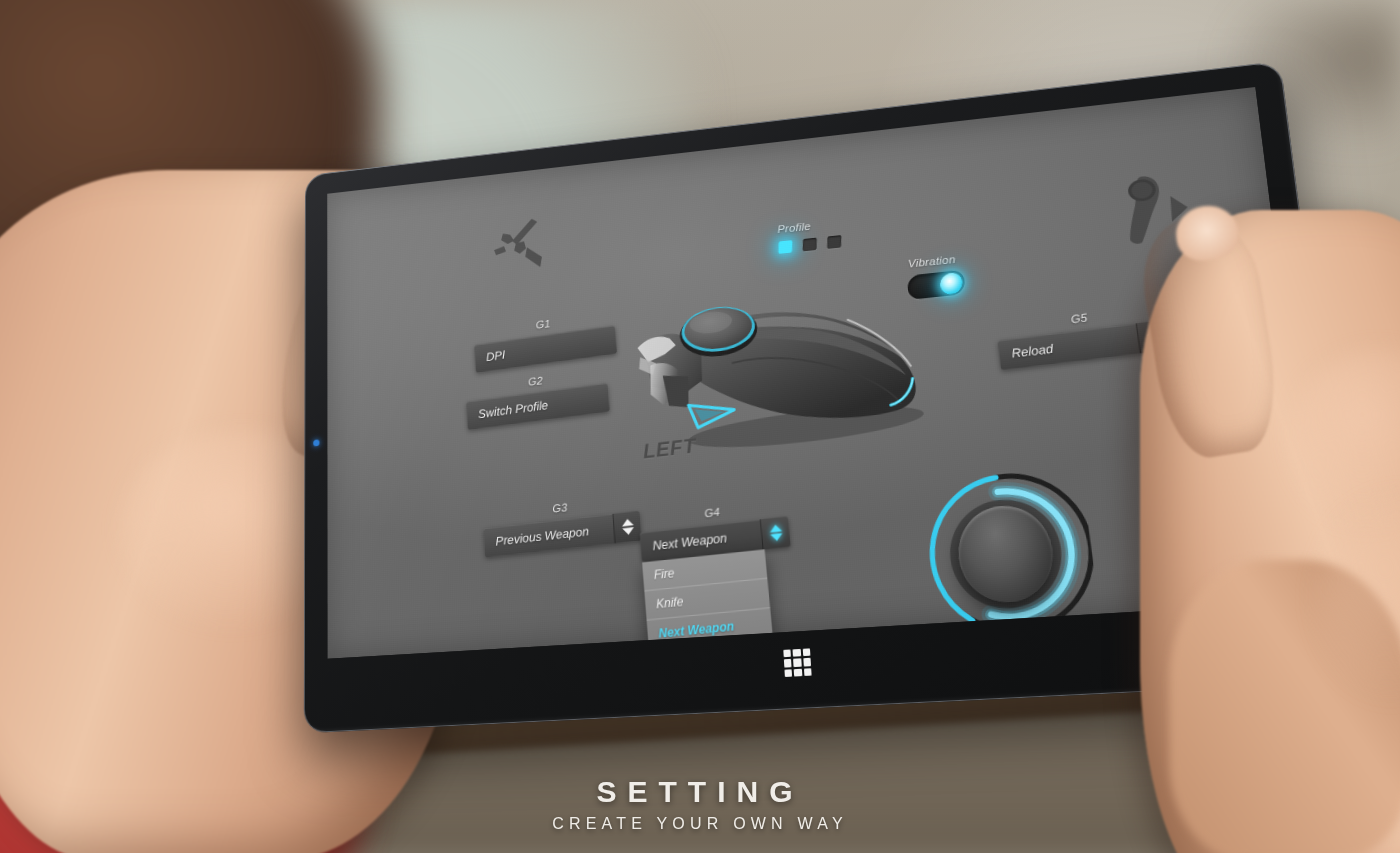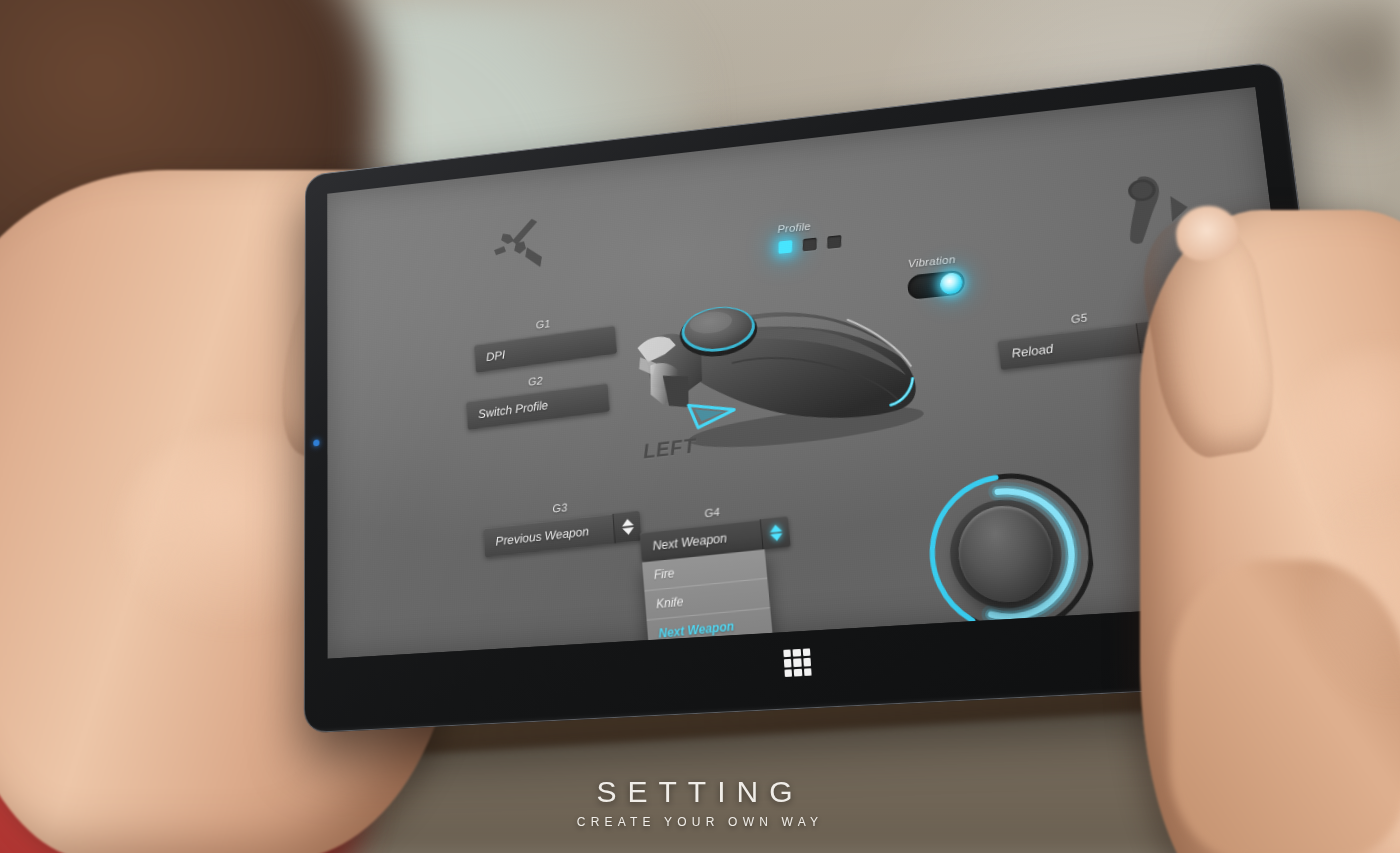--- a/index.html
+++ b/index.html
@@ -361,25 +361,25 @@
 
   
   .caption {
     position: absolute; left: 0; right: 0; top: 775px;
     text-align: center;
     color: #f0ede8;
   }
   .caption .t1 {
     font-size: 30px;
     letter-spacing: 11px;
-    font-weight: 400;
+    font-weight: 700;
     text-shadow: 0 2px 6px rgba(0,0,0,.45);
   }
   .caption .t2 {
-    font-size: 12px;
+    font-size: 16px;
     letter-spacing: 5.2px;
     margin-top: 6px;
     text-shadow: 0 2px 5px rgba(0,0,0,.45);
   }
 </style>
 </head>
 <body>
 
 <div class="photo-bg"></div>
 <div class="wall-green"></div>

